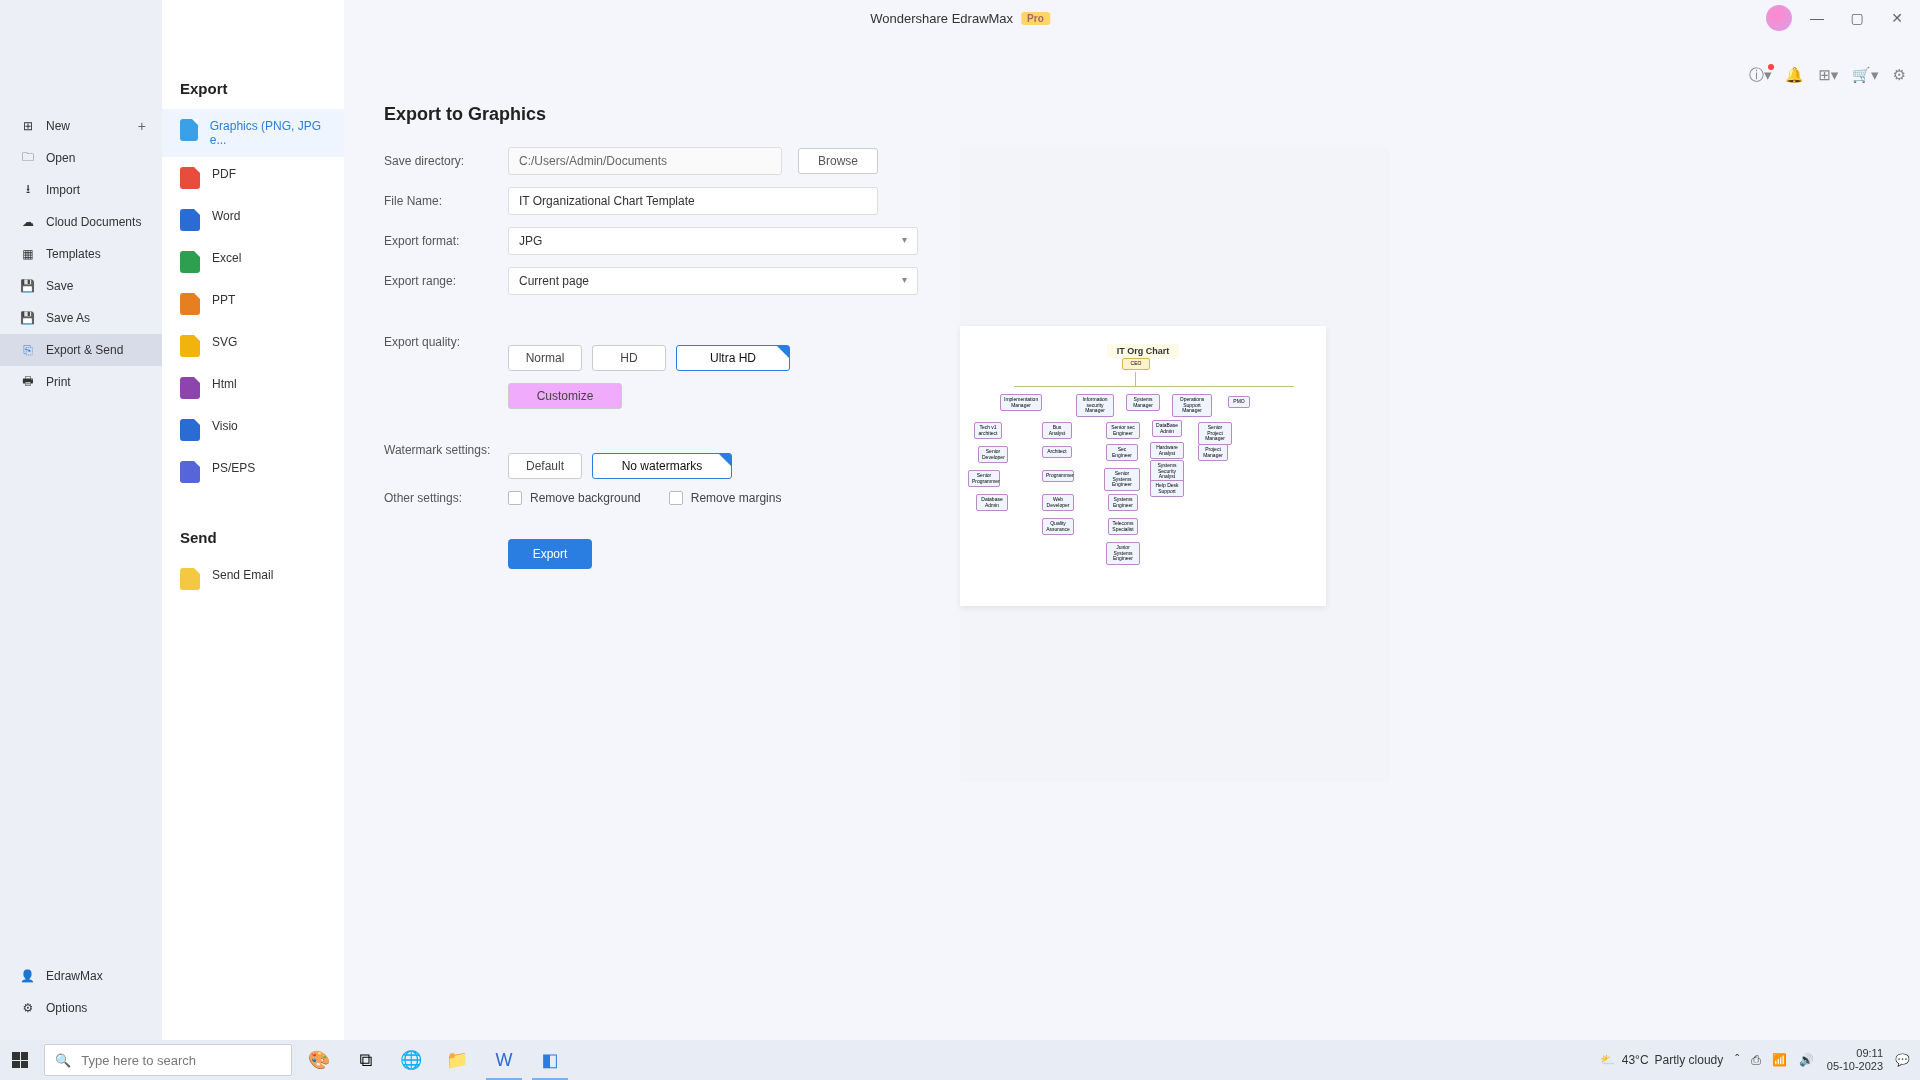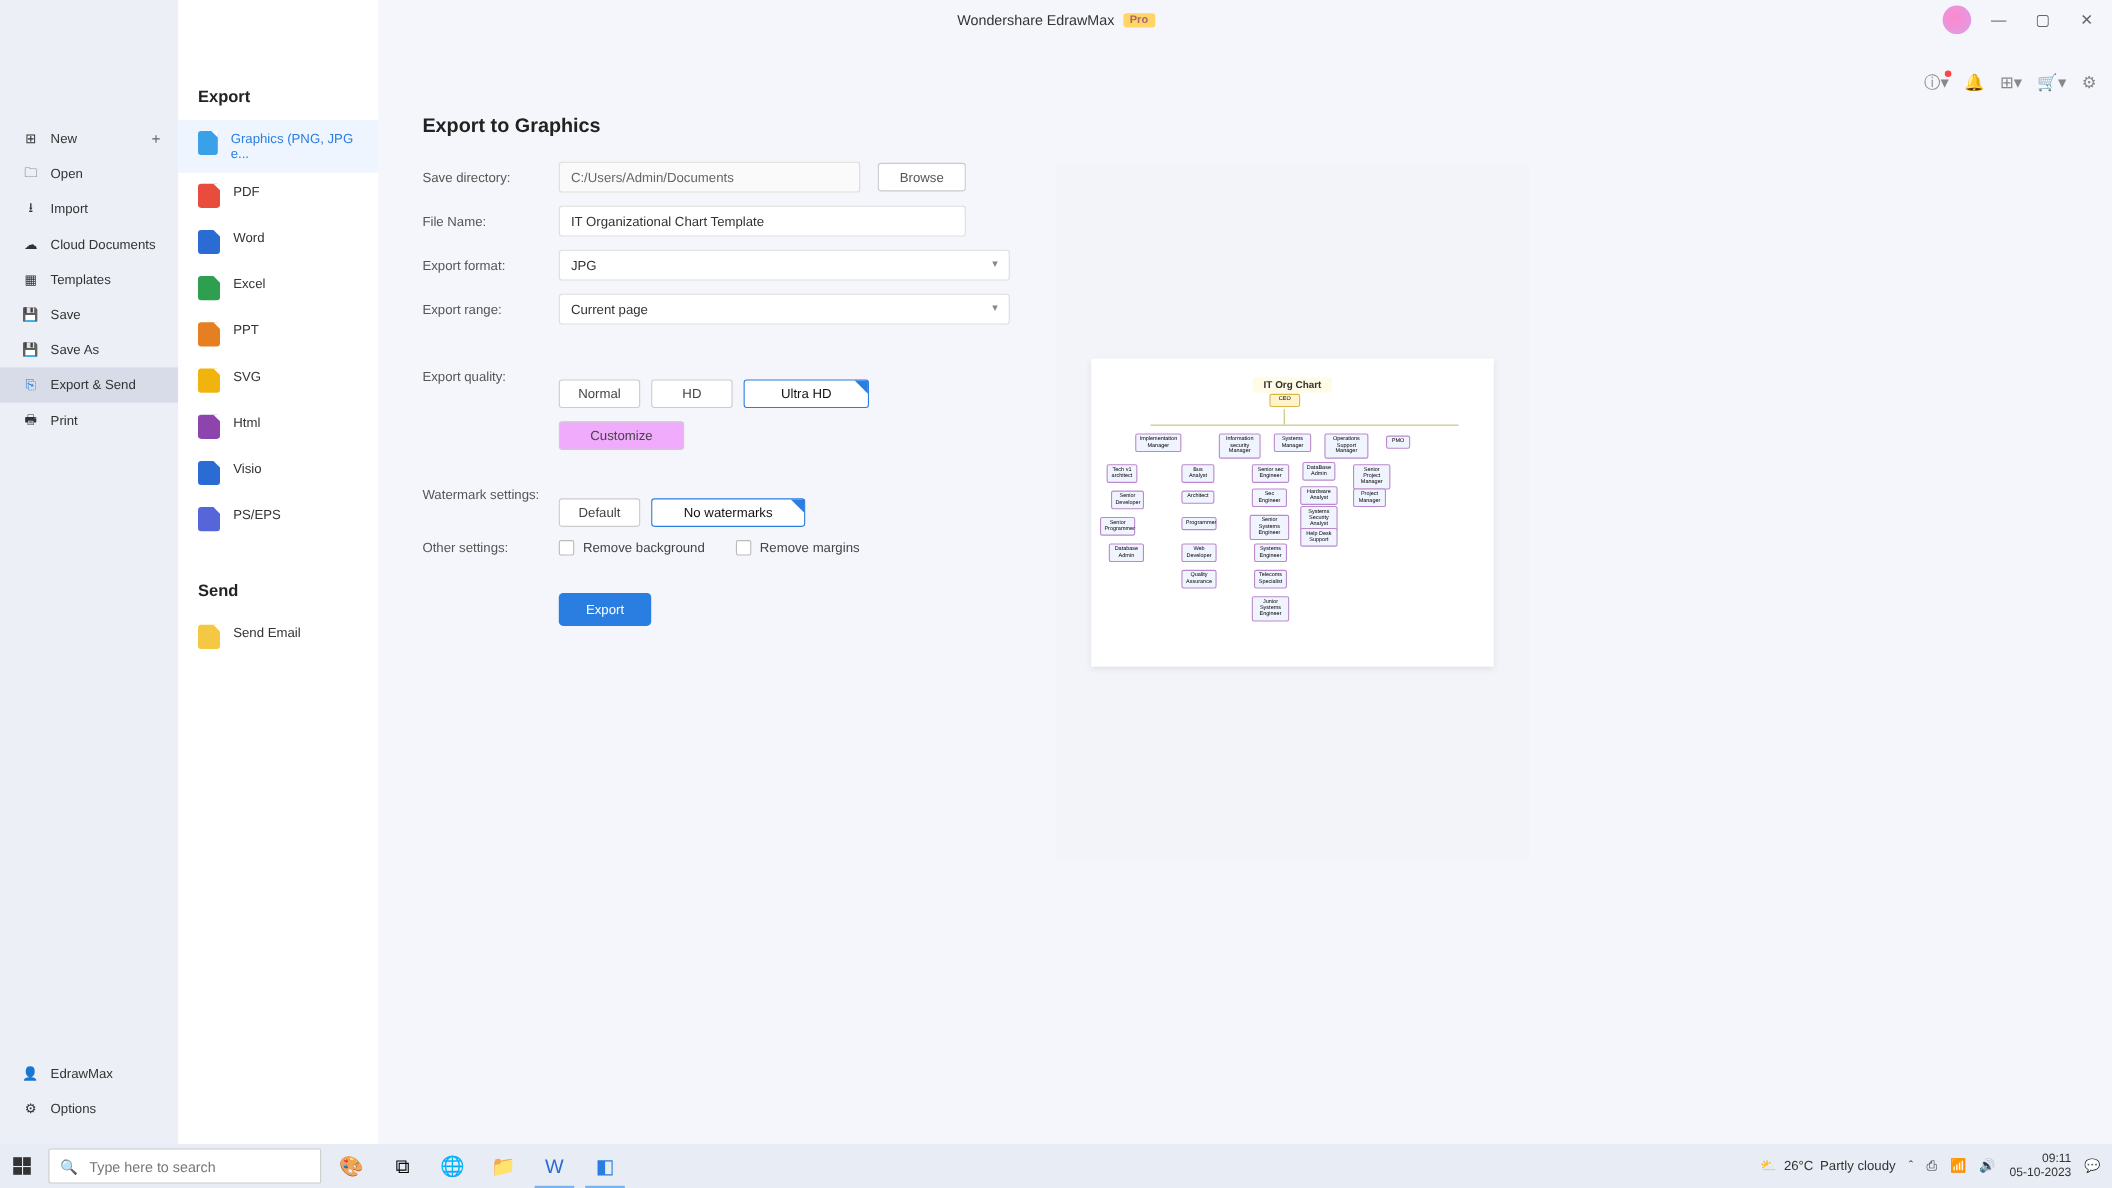--- a/index.html
+++ b/index.html
@@ -45,21 +45,21 @@
 .opt-btn.wide { width: 114px; }
 .opt-btn.selected { border-color: #2a7de1; color: #111; }
 .opt-btn.selected::after { content: ""; position: absolute; top: 0; right: 0; border-style: solid; border-width: 0 12px 12px 0; border-color: transparent #2a7de1 transparent transparent; }
 .opt-btn.nowm.selected::after { border-width: 0 12px 12px 0; }
 .cust-btn { width: 114px; padding: 5px 0; border: 1px solid #ccc; border-radius: 3px; background: #f0abfc; font-size: 12px; text-align: center; color: #444; }
 .checkbox-row { display: flex; align-items: center; gap: 28px; }
 .cb { display: flex; align-items: center; gap: 8px; font-size: 12px; color: #444; }
 .cb-box { width: 14px; height: 14px; border: 1px solid #bbb; border-radius: 2px; background: #fff; }
 .export-btn { margin-top: 22px; width: 84px; padding: 8px 0; background: #2a7de1; color: #fff; border-radius: 4px; font-size: 12px; text-align: center; }
 
-.preview-pane { position: absolute; left: 960px; top: 148px; width: 430px; height: 634px; background: #f2f4f9; border-radius: 4px; display: flex; align-items: flex-start; justify-content: center; padding-top: 178px; }
+.preview-pane { position: absolute; left: 960px; top: 148px; width: 430px; height: 634px; background: #f2f4f9; border-radius: 4px; display: flex; align-items: flex-start; padding-top: 178px; }
 .preview-img { width: 366px; height: 280px; background: #fff; box-shadow: 0 2px 6px rgba(0,0,0,0.08); padding: 14px; position: relative; }
 .preview-title { text-align: center; font-size: 9px; font-weight: 600; color: #333; margin-bottom: 6px; background: #fffbe6; display: inline-block; padding: 2px 10px; }
 .preview-title-wrap { text-align: center; margin-bottom: 8px; }
 .org-node { position: absolute; border: 1px solid #b8c; background: #f0f4ff; font-size: 5px; padding: 2px 3px; text-align: center; border-radius: 2px; line-height: 1.1; }
 .org-node.ceo { background: #fff3cc; border-color: #d9b84a; }
 .org-line { position: absolute; background: #c8c070; }
 
 .taskbar { position: absolute; bottom: 0; left: 0; right: 0; height: 40px; background: #e8ecf4; display: flex; align-items: center; }
 .start-btn { width: 40px; height: 40px; display: flex; align-items: center; justify-content: center; }
 .win-icon { width: 16px; height: 16px; display: grid; grid-template-columns: 1fr 1fr; gap: 1px; }
@@ -306,21 +306,21 @@
     <div class="task-icon">🎨</div>
     <div class="task-icon">⧉</div>
     <div class="task-icon">🌐</div>
     <div class="task-icon">📁</div>
     <div class="task-icon active" style="color:#2a6bd4">W</div>
     <div class="task-icon active" style="color:#2a7de1">◧</div>
   </div>
   <div class="tray">
     <div class="weather">
       <span>⛅</span>
-      <span>26°C</span>
+      <span>43°C</span>
       <span>Partly cloudy</span>
     </div>
     <span>ˆ</span>
     <span>⎙</span>
     <span>📶</span>
     <span>🔊</span>
     <div class="clock">
       <div>09:11</div>
       <div>05-10-2023</div>
     </div>

